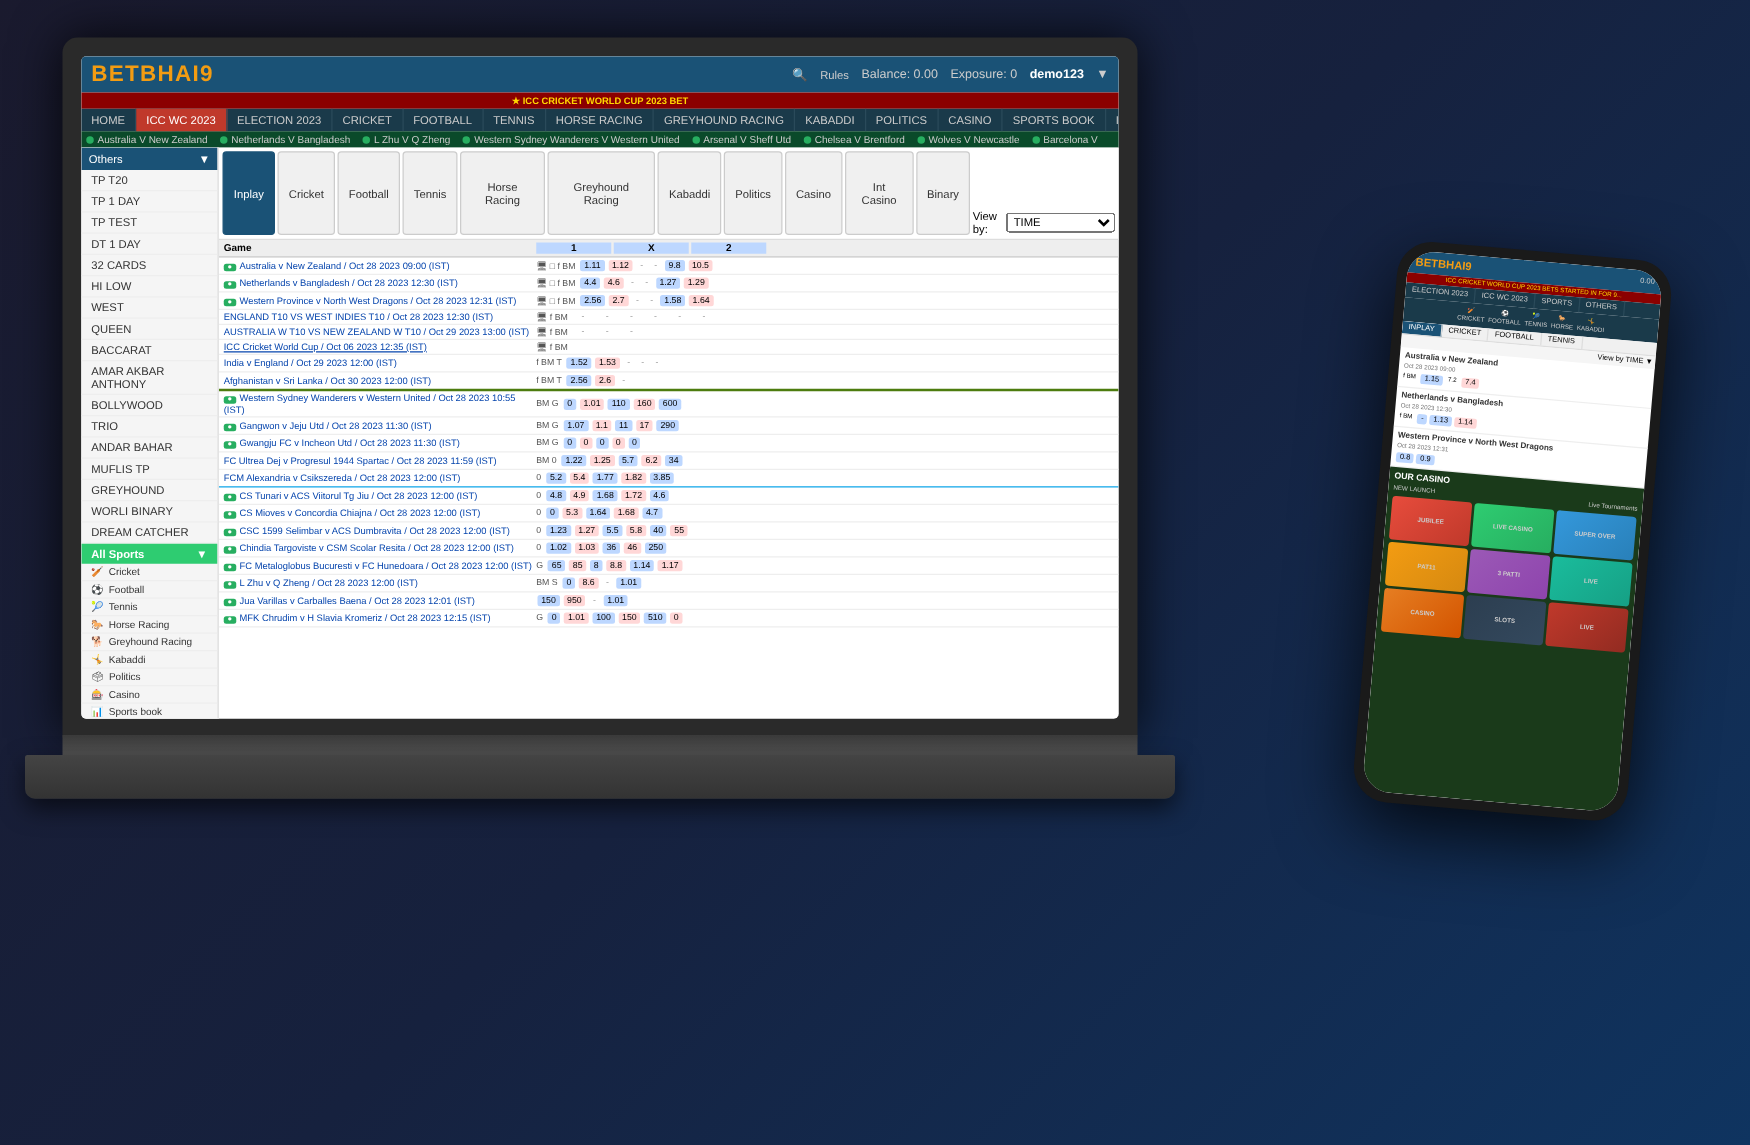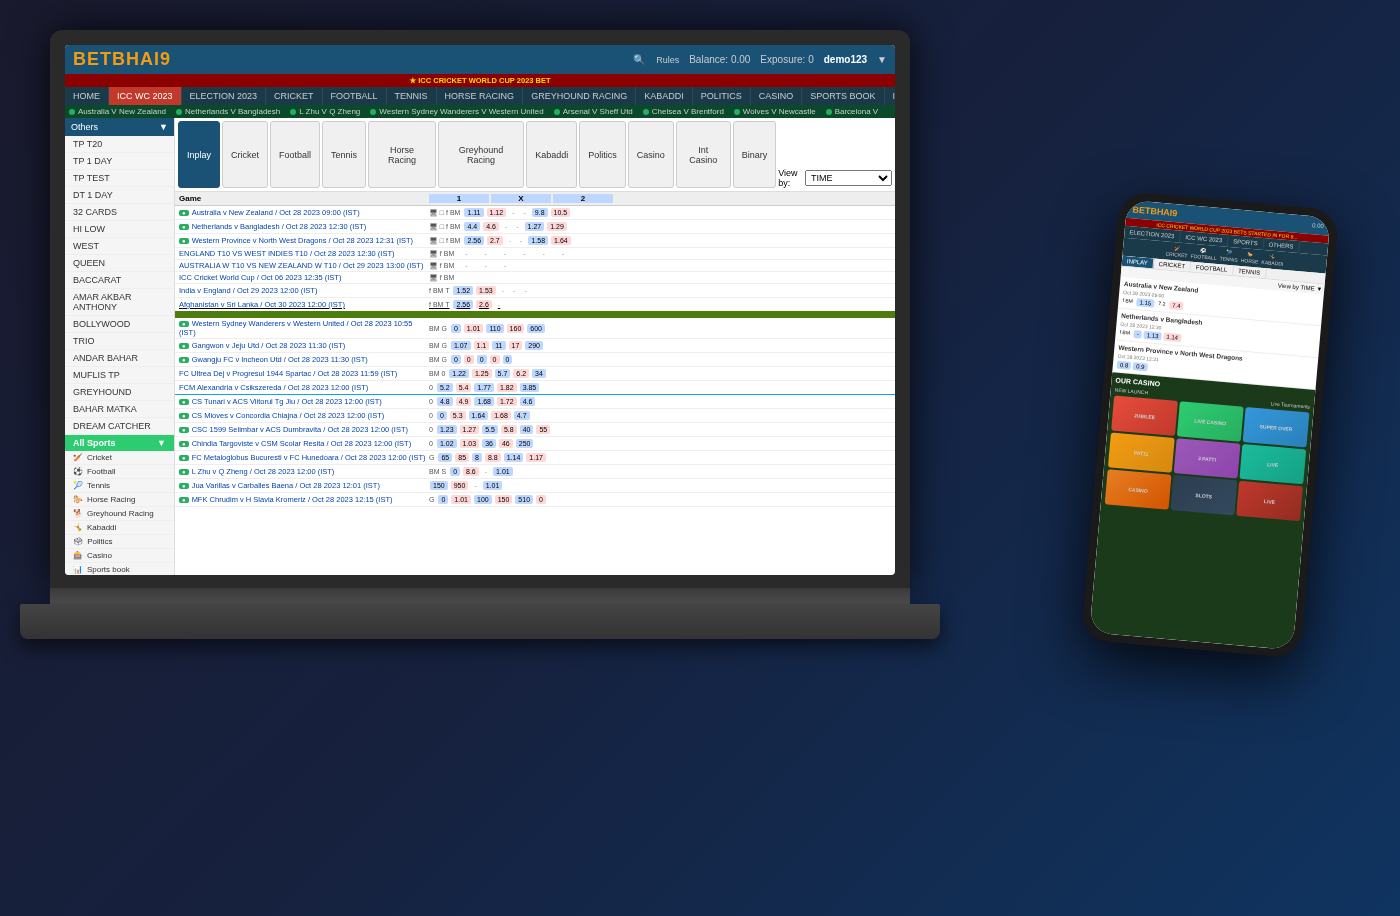--- a/index.html
+++ b/index.html
@@ -509,21 +509,21 @@
             <div class="sidebar-item">HI LOW</div>
             <div class="sidebar-item">WEST</div>
             <div class="sidebar-item">QUEEN</div>
             <div class="sidebar-item">BACCARAT</div>
             <div class="sidebar-item">AMAR AKBAR ANTHONY</div>
             <div class="sidebar-item">BOLLYWOOD</div>
             <div class="sidebar-item">TRIO</div>
             <div class="sidebar-item">ANDAR BAHAR</div>
             <div class="sidebar-item">MUFLIS TP</div>
             <div class="sidebar-item">GREYHOUND</div>
-            <div class="sidebar-item">BAHAR MATKA</div>
+            <div class="sidebar-item">WORLI BINARY</div>
             <div class="sidebar-item">DREAM CATCHER</div>
 
             <div class="sidebar-section-title">
               <span>All Sports</span>
               <span>▼</span>
             </div>
             <div class="sidebar-sport-item">
               <span>🏏</span> Cricket
             </div>
             <div class="sidebar-sport-item">
@@ -653,21 +653,21 @@
                 </div>
                 <div style="display:flex; gap:1px; align-items:center; font-size:7px;">
                   <span style="color:#555;margin-right:2px;">🖥 f BM</span>
                   <span style="padding:0 8px;color:#999;">-</span>
                     <span style="padding:0 8px;color:#999;">-</span>
                   <span style="padding:0 8px;color:#999;">-</span>
                 </div>
               </div>
 
               <div style="display:grid; grid-template-columns:250px auto; border-bottom:1px solid #eee; align-items:center; padding:1px 4px; font-size:7.5px;">
-                <div style="color:#0645ad;">
+                <div style="color:#0645ad;text-decoration:underline;">
                   ICC Cricket World Cup / Oct 06 2023 12:35 (IST)
                 </div>
                 <div style="display:flex; gap:1px; align-items:center; font-size:7px;">
                   <span style="color:#555;margin-right:2px;">🖥 f BM</span>
                 </div>
               </div>
 
               <div style="display:grid; grid-template-columns:250px auto; border-bottom:1px solid #eee; align-items:center; padding:1px 4px; font-size:7.5px;">
                 <div style="color:#0645ad;">
                   India v England / Oct 29 2023 12:00 (IST)
@@ -675,21 +675,21 @@
                 <div style="display:flex; gap:1px; align-items:center; font-size:7px;">
                   <span style="color:#555;margin-right:2px;">f BM T</span>
                   <span class="odds-back">1.52</span>
                     <span class="odds-lay">1.53</span>
                   <span style="padding:0 4px;color:#999;">-</span>
                     <span style="padding:0 4px;color:#999;">-</span>
                   <span style="padding:0 4px;color:#999;">-</span>
                 </div>
               </div>
 
-              <div style="display:grid; grid-template-columns:250px auto; border-bottom:7px solid #4d7c0f; align-items:center; padding:1px 4px; font-size:7.5px;text-decoration:underline;">
+              <div style="display:grid; grid-template-columns:250px auto; border-bottom:2px solid #4d7c0f; align-items:center; padding:1px 4px; font-size:7.5px;">
                 <div style="color:#0645ad;">
                   Afghanistan v Sri Lanka / Oct 30 2023 12:00 (IST)
                 </div>
                 <div style="display:flex; gap:1px; align-items:center; font-size:7px;">
                   <span style="color:#555;margin-right:2px;">f BM T</span>
                   <span class="odds-back">2.56</span>
                     <span class="odds-lay">2.6</span>
                   <span style="padding:0 4px;color:#999;">-</span>
                 </div>
               </div>

